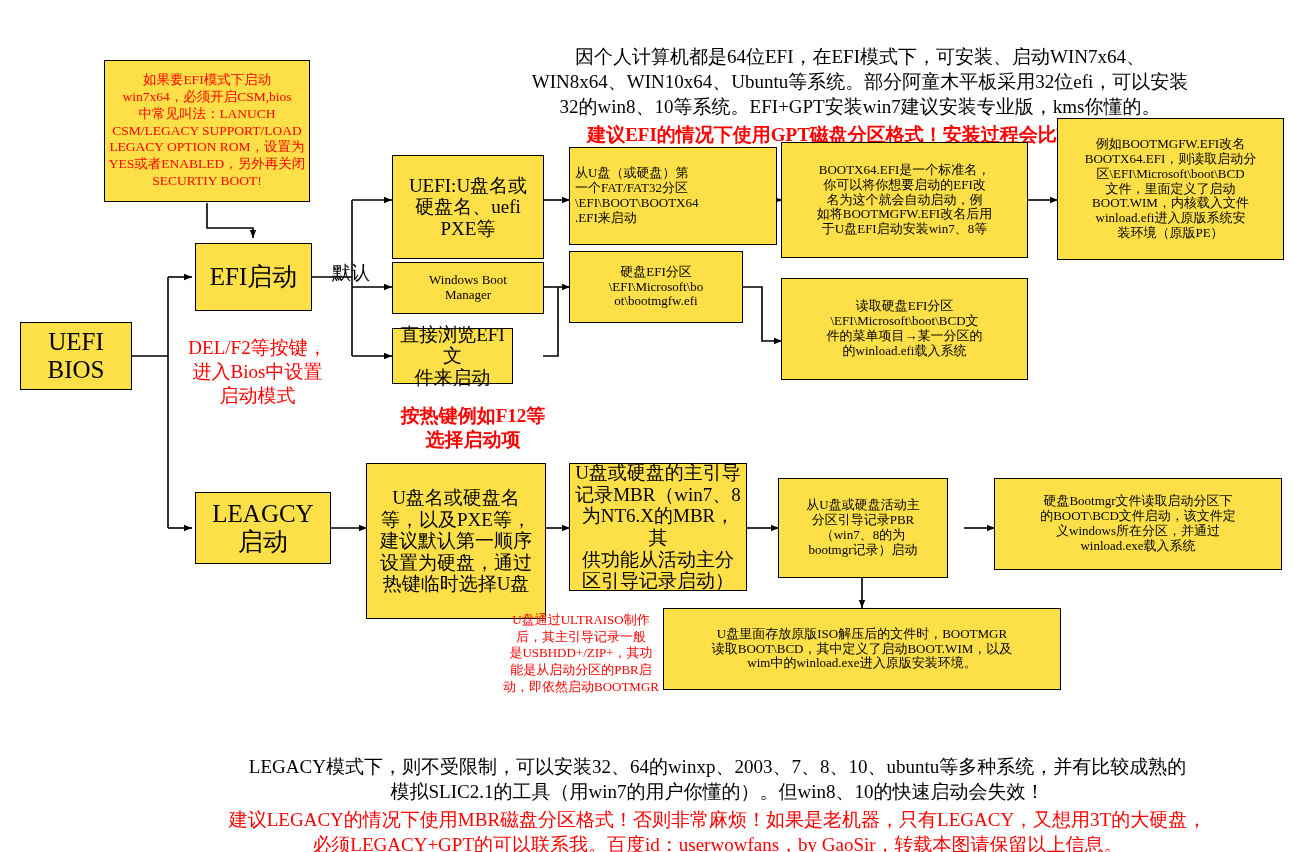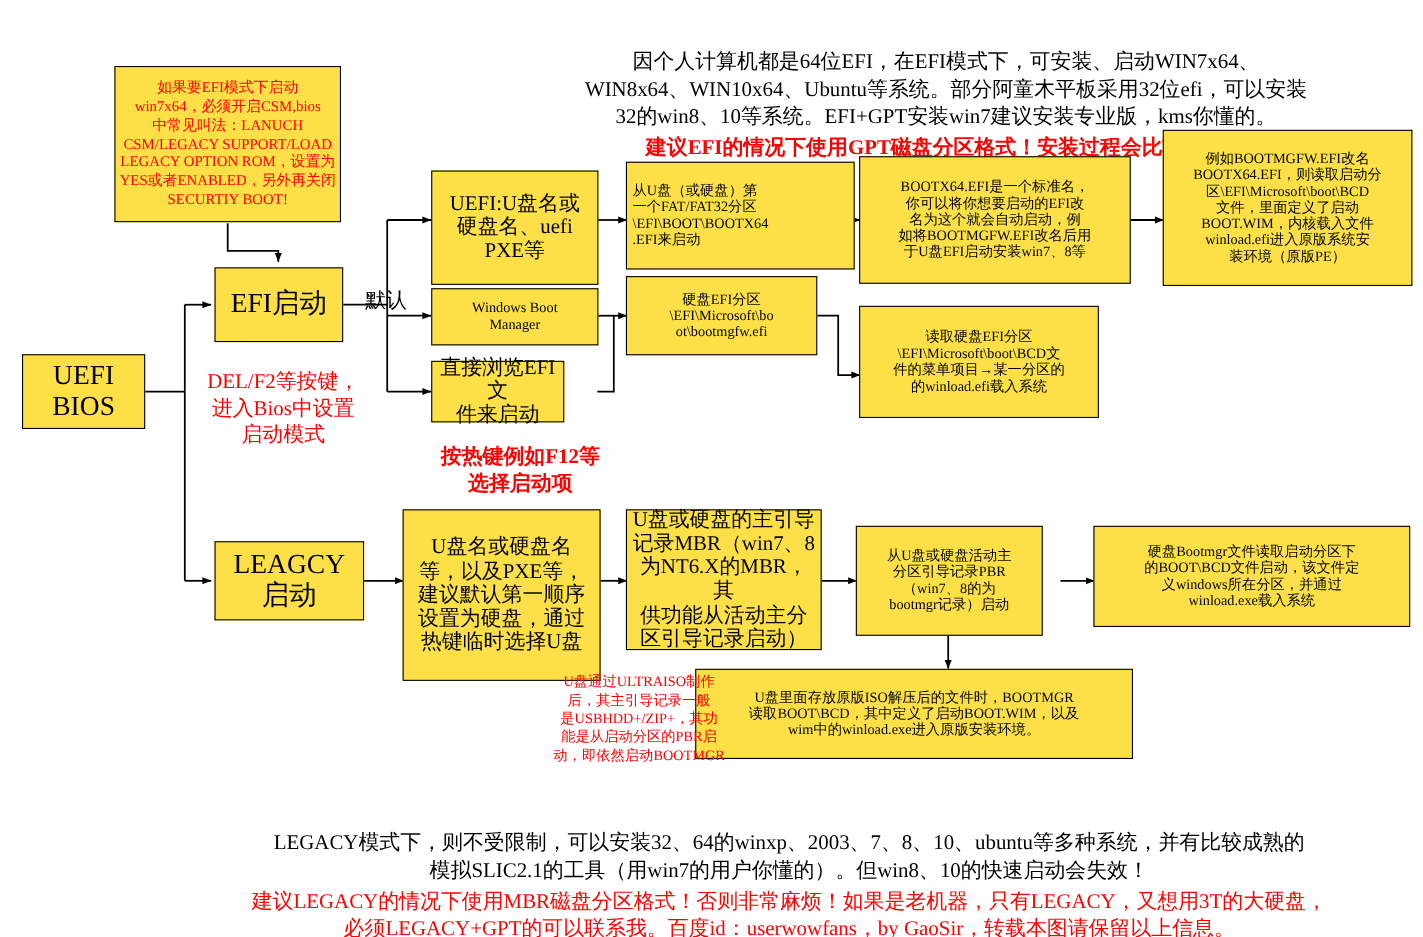--- a/index.html
+++ b/index.html
@@ -139,21 +139,21 @@
   <div class="box black sm" style="left:569px; top:251px; width:174px; height:72px;">硬盘EFI分区
 \EFI\Microsoft\bo
 ot\bootmgfw.efi</div>
 
   <div class="box black sm" style="left:781px; top:142px; width:247px; height:116px;">BOOTX64.EFI是一个标准名，
 你可以将你想要启动的EFI改
 名为这个就会自动启动，例
 如将BOOTMGFW.EFI改名后用
 于U盘EFI启动安装win7、8等</div>
 
-  <div class="box black sm" style="left:781px; top:278px; width:218px; height:102px;">读取硬盘EFI分区
+  <div class="box black sm" style="left:781px; top:278px; width:247px; height:102px;">读取硬盘EFI分区
 \EFI\Microsoft\boot\BCD文
 件的菜单项目→某一分区的
 的winload.efi载入系统</div>
 
   <div class="box black sm" style="left:1057px; top:118px; width:227px; height:142px;">例如BOOTMGFW.EFI改名
 BOOTX64.EFI，则读取启动分
 区\EFI\Microsoft\boot\BCD
 文件，里面定义了启动
 BOOT.WIM，内核载入文件
 winload.efi进入原版系统安
@@ -189,21 +189,21 @@
 的BOOT\BCD文件启动，该文件定
 义windows所在分区，并通过
 winload.exe载入系统</div>
 
   <div class="txt red xs center" style="left:492px; top:612px; width:178px; line-height:1.28;">U盘通过ULTRAISO制作
 后，其主引导记录一般
 是USBHDD+/ZIP+，其功
 能是从启动分区的PBR启
 动，即依然启动BOOTMGR</div>
 
-  <div class="box black sm" style="left:632px; top:608px; width:398px; height:82px;">U盘里面存放原版ISO解压后的文件时，BOOTMGR
+  <div class="box black sm" style="left:663px; top:608px; width:398px; height:82px;">U盘里面存放原版ISO解压后的文件时，BOOTMGR
 读取BOOT\BCD，其中定义了启动BOOT.WIM，以及
 wim中的winload.exe进入原版安装环境。</div>
 
   <div class="para black mid" style="left:150px; top:716px; width:1135px;">LEGACY模式下，则不受限制，可以安装32、64的winxp、2003、7、8、10、ubuntu等多种系统，并有比较成熟的
 模拟SLIC2.1的工具（用win7的用户你懂的）。但win8、10的快速启动会失效！</div>
   <div class="para red mid" style="left:150px; top:769px; width:1135px;">建议LEGACY的情况下使用MBR磁盘分区格式！否则非常麻烦！如果是老机器，只有LEGACY，又想用3T的大硬盘，
 必须LEGACY+GPT的可以联系我。百度id：userwowfans，by GaoSir，转载本图请保留以上信息。</div>
 
 </div>
 

